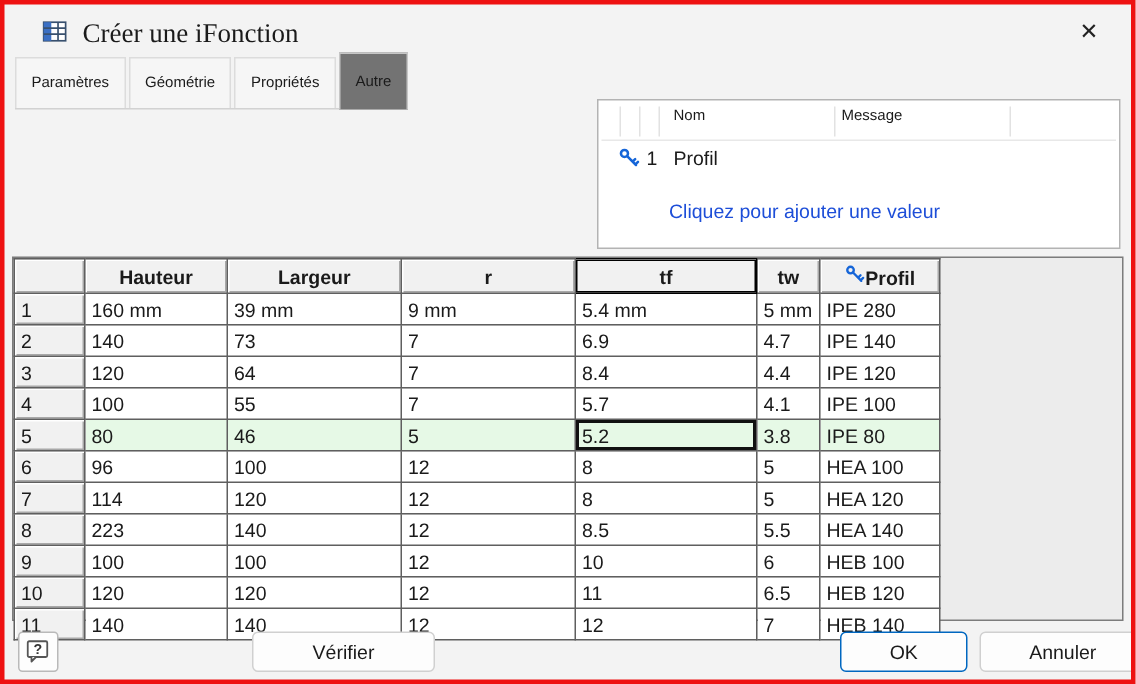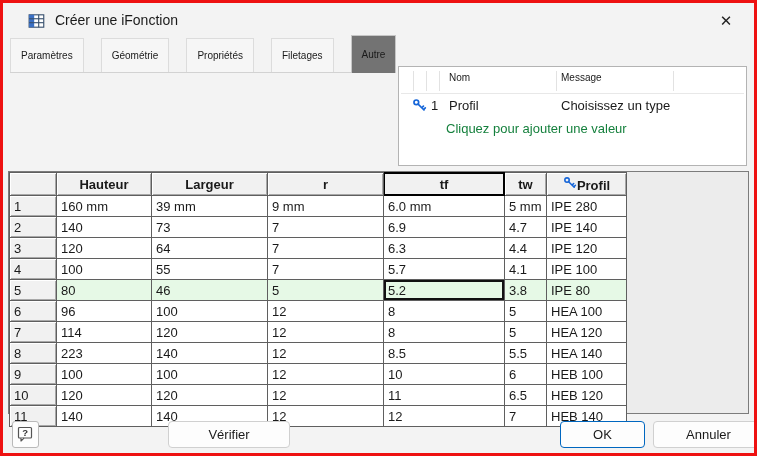--- a/index.html
+++ b/index.html
@@ -8,43 +8,43 @@
     border:3px solid var(--frame,#ee1111);
     background:#f3f3f3;overflow:hidden;
     font-family:"Liberation Sans","DejaVu Sans",sans-serif;
     color:#1a1a1a;-webkit-font-smoothing:antialiased;
   }
   .dialog{position:relative;width:751px;height:450px;}
 
   
   .titlebar{position:absolute;left:0;top:0;width:100%;height:38px;}
   .app-icon{position:absolute;left:25px;top:9px;width:18px;height:18px;}
-  .title{position:absolute;left:52px;top:9px;font-size:14px;}
+  .title{position:absolute;left:52px;top:9px;font-size:18px;font-family:Liberation Serif, serif;}
   .close-btn{position:absolute;right:6px;top:1px;width:44px;height:34px;
     display:flex;align-items:center;justify-content:center;
     font-size:15px;color:#222;background:transparent;border:0;cursor:pointer;}
 
   
   .tabbar{position:absolute;left:7px;top:43px;display:flex;align-items:flex-end;
     border-bottom:1px solid #d2d2d2;width:max-content;height:26px;}
   .tab{height:21px;line-height:21px;padding:6px 10px;font-size:10px;
     background:#f6f6f6;border:1px solid #dcdcdc;border-bottom:none;cursor:pointer;}
-  .tab + .tab{margin-left:17px;}
+  .tab + .tab{margin-left:2px;}
   .tab.active{background:#737373;border:1px solid #c6c6c6;border-bottom:none;
     height:25px;line-height:25px;margin-bottom:-1px;position:relative;z-index:1;}
 
   
   .props-panel{position:absolute;left:395px;top:63px;width:347px;height:98px;
     background:#fff;border:1px solid #b3b3b3;}
   .props-panel .vsep{position:absolute;top:4px;height:20px;width:1px;background:#e2e2e2;}
   .props-panel .hline{position:absolute;left:2px;right:2px;top:26px;height:1px;background:#e8e8e8;}
   .props-panel .hdr{position:absolute;top:5px;font-size:10px;}
   .props-panel .cell{position:absolute;top:31px;font-size:13px;}
   .props-panel .key{position:absolute;left:13px;top:31px;width:15px;height:15px;color:var(--key-icon,#1565d8);}
-  .props-panel .hint{position:absolute;left:47px;top:54px;font-size:13px;color:#15803d;cursor:pointer;}
+  .props-panel .hint{position:absolute;left:47px;top:66px;font-size:13px;color:#1d4ed8;cursor:pointer;}
 
   
   .grid-wrap{position:absolute;left:5px;top:168px;width:741px;height:243px;
     background:#ececec;border:1px solid #7c7c7c;box-sizing:border-box;}
   table.grid{border-collapse:collapse;table-layout:fixed;font-size:13px;}
   table.grid th,table.grid td{overflow:hidden;white-space:nowrap;}
   table.grid th{background:#f1f1f1;border:1px solid #5f5f5f;height:22px;
     box-shadow:inset 1px 1px 0 #ffffff, inset -1px -1px 0 #a8a8a8;
     font-weight:bold;text-align:center;padding:0 3px;cursor:pointer;}
   table.grid tbody th{font-weight:normal;text-align:left;height:20px;padding:0 4px;}
@@ -79,40 +79,38 @@
       <line x1="9.5" y1="2.5" x2="9.5" y2="13.5" stroke="#38506e" stroke-width="1"></line>
     </svg>
     <span class="title">Créer une iFonction</span>
     <button class="close-btn">✕</button>
   </div>
 
   <div class="tabbar">
       <div class="tab">Paramètres</div>
       <div class="tab">Géométrie</div>
       <div class="tab">Propriétés</div>
-      <div class="tab">Filetages</div>
       <div class="tab active">Autre</div>
     </div>
 
   <div class="props-panel">
     <div class="vsep" style="left:14px"></div>
     <div class="vsep" style="left:27px"></div>
     <div class="vsep" style="left:40px"></div>
     <div class="vsep" style="left:157px"></div>
     <div class="vsep" style="left:274px"></div>
     <div class="hline"></div>
     <span class="hdr" style="left:50px">Nom</span>
     <span class="hdr" style="left:162px">Message</span>
     <svg class="key" viewBox="0 0 16 16">
       <circle cx="4.6" cy="4.6" r="2.5" fill="none" stroke="currentColor" stroke-width="1.8"></circle>
       <path d="M6.5 6.5 L12.8 12.8 M10.4 10.4 L12.2 8.6 M12.4 12.4 L14.2 10.6" stroke="currentColor" stroke-width="1.8" fill="none" stroke-linecap="round"></path>
     </svg>
     <span class="cell" style="left:32px">1</span>
     <span class="cell" style="left:50px">Profil</span>
-    <span class="cell" style="left:162px">Choisissez un type</span>
     <span class="hint">Cliquez pour ajouter une valeur</span>
   </div>
 
   <div class="grid-wrap">
     <table class="grid" id="main-grid">
         <colgroup>
           <col style="width:47px">
           <col style="width:95px">
           <col style="width:116px">
           <col style="width:116px">
@@ -135,39 +133,39 @@
                 </svg><span>Profil</span></div>
             </th>
           </tr>
         </thead>
         <tbody>
           <tr>
             <th>1</th>
             <td>160 mm</td>
             <td>39 mm</td>
             <td>9 mm</td>
-            <td>6.0 mm</td>
+            <td>5.4 mm</td>
             <td>5 mm</td>
             <td>IPE 280</td>
           </tr>
           <tr>
             <th>2</th>
             <td>140</td>
             <td>73</td>
             <td>7</td>
             <td>6.9</td>
             <td>4.7</td>
             <td>IPE 140</td>
           </tr>
           <tr>
             <th>3</th>
             <td>120</td>
             <td>64</td>
             <td>7</td>
-            <td>6.3</td>
+            <td>8.4</td>
             <td>4.4</td>
             <td>IPE 120</td>
           </tr>
           <tr>
             <th>4</th>
             <td>100</td>
             <td>55</td>
             <td>7</td>
             <td>5.7</td>
             <td>4.1</td>

